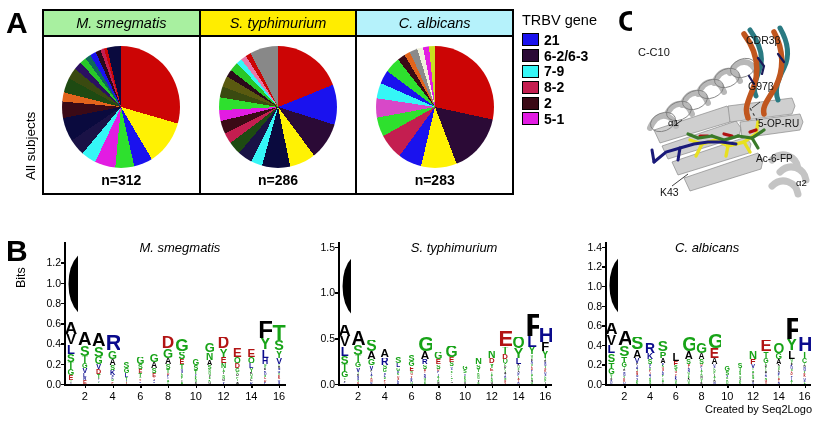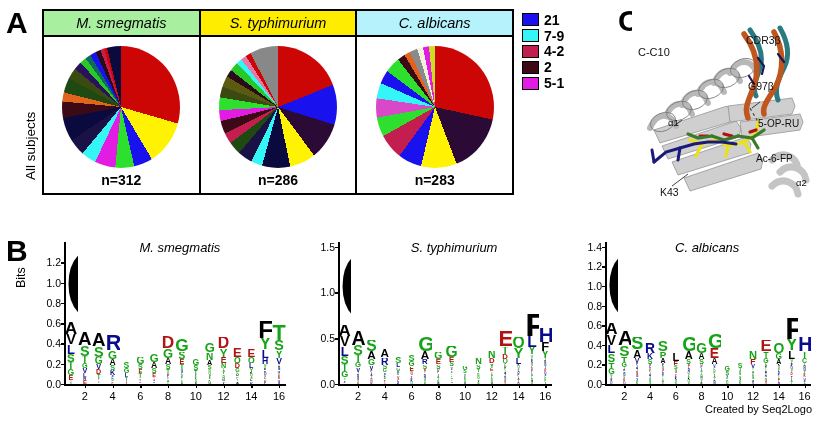--- a/index.html
+++ b/index.html
@@ -87,32 +87,37 @@
       <div class="pie-n">n=286</div>
     </div>
     <div class="pie-cell">
       <div class="pie" id="pie2" style="background: conic-gradient(rgb(204, 5, 5) 0deg, rgb(204, 5, 5) 102.32deg, rgb(43, 10, 54) 102.32deg, rgb(43, 10, 54) 159.16deg, rgb(255, 242, 3) 159.16deg, rgb(255, 242, 3) 193.26deg, rgb(26, 18, 238) 193.26deg, rgb(26, 18, 238) 216deg, rgb(196, 30, 80) 216deg, rgb(196, 30, 80) 240.63deg, rgb(46, 224, 46) 240.63deg, rgb(46, 224, 46) 259.58deg, rgb(216, 72, 200) 259.58deg, rgb(216, 72, 200) 278.53deg, rgb(53, 246, 246) 278.53deg, rgb(53, 246, 246) 293.68deg, rgb(26, 18, 238) 293.68deg, rgb(26, 18, 238) 306.95deg, rgb(46, 224, 46) 306.95deg, rgb(46, 224, 46) 322.11deg, rgb(59, 10, 22) 322.11deg, rgb(59, 10, 22) 329.68deg, rgb(226, 100, 28) 329.68deg, rgb(226, 100, 28) 335.37deg, rgb(138, 138, 138) 335.37deg, rgb(138, 138, 138) 342.95deg, rgb(240, 240, 220) 342.95deg, rgb(240, 240, 220) 348.63deg, rgb(226, 28, 226) 348.63deg, rgb(226, 28, 226) 354.32deg, rgb(200, 224, 32) 354.32deg, rgb(200, 224, 32) 360deg);"></div>
       <div class="pie-n">n=283</div>
     </div>
   </div>
 </div>
 
 <div class="abs" id="legend">
+  <div id="legend-title">TRBV gene</div>
   <div id="legend-items">
       <div class="legend-item">
         <div class="swatch" style="background: rgb(26, 18, 238);"></div>
         <div class="legend-label">21</div>
       </div>
       <div class="legend-item">
+        <div class="swatch" style="background: rgb(43, 10, 54);"></div>
+        <div class="legend-label">6-2/6-3</div>
+      </div>
+      <div class="legend-item">
         <div class="swatch" style="background: rgb(53, 246, 246);"></div>
         <div class="legend-label">7-9</div>
       </div>
       <div class="legend-item">
         <div class="swatch" style="background: rgb(196, 30, 80);"></div>
-        <div class="legend-label">4-2</div>
+        <div class="legend-label">8-2</div>
       </div>
       <div class="legend-item">
         <div class="swatch" style="background: rgb(59, 10, 22);"></div>
         <div class="legend-label">2</div>
       </div>
       <div class="legend-item">
         <div class="swatch" style="background: rgb(226, 28, 226);"></div>
         <div class="legend-label">5-1</div>
       </div>
     </div>

